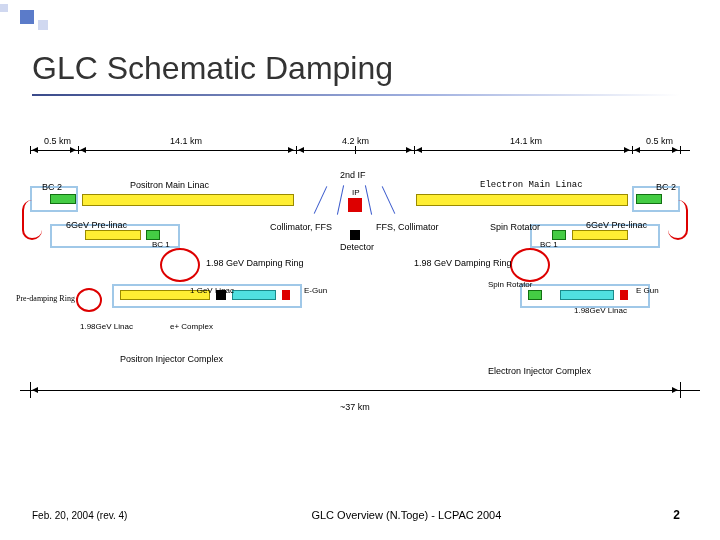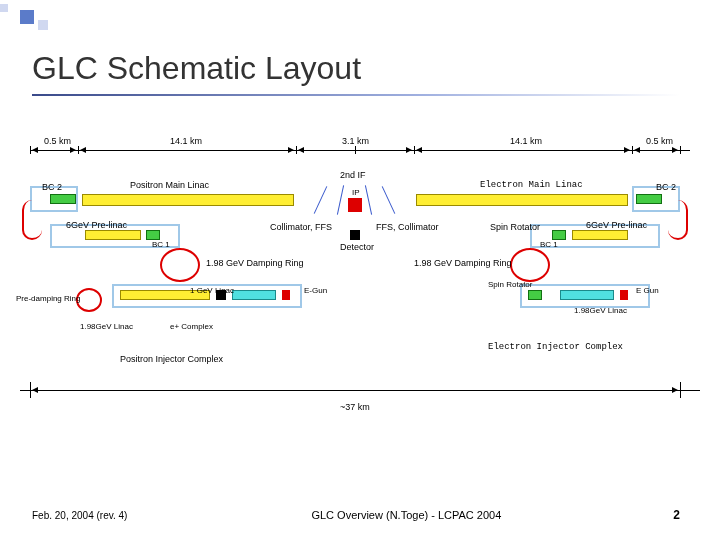--- a/index.html
+++ b/index.html
@@ -70,21 +70,21 @@
 </style>
 </head>
 <body>
 
 <div class="deco">
   <div class="sq1"></div>
     <div class="sq2"></div>
     <div class="sq3"></div>
 </div>
 
-<div class="title">GLC Schematic Layout</div>
+<div class="title">GLC Schematic Damping</div>
 <div class="title-underline"></div>
 
 <div class="diagram">
 
   <div class="ruler-line" style="top:20px; left:10px; width:660px;"></div>
   <div class="ruler-tick" style="top:16px; left:10px;"></div>
   <div class="ruler-tick" style="top:16px; left:58px;"></div>
   <div class="ruler-tick" style="top:16px; left:276px;"></div>
   <div class="ruler-tick" style="top:16px; left:335px;"></div>
   <div class="ruler-tick" style="top:16px; left:394px;"></div>
@@ -96,21 +96,21 @@
   <div class="arrow-r" style="top:17px; left:268px;"></div>
   <div class="arrow-l" style="top:17px; left:278px;"></div>
   <div class="arrow-r" style="top:17px; left:386px;"></div>
   <div class="arrow-l" style="top:17px; left:396px;"></div>
   <div class="arrow-r" style="top:17px; left:604px;"></div>
   <div class="arrow-l" style="top:17px; left:614px;"></div>
   <div class="arrow-r" style="top:17px; left:652px;"></div>
 
   <div class="label" style="top:6px; left:24px;">0.5 km</div>
   <div class="label" style="top:6px; left:150px;">14.1 km</div>
-  <div class="label" style="top:6px; left:322px;">3.1 km</div>
+  <div class="label" style="top:6px; left:322px;">4.2 km</div>
   <div class="label" style="top:6px; left:490px;">14.1 km</div>
   <div class="label" style="top:6px; left:626px;">0.5 km</div>
 
   <div class="label" style="top:40px; left:320px;">2nd IF</div>
 
   <div class="main-linac" style="top:64px; left:62px; width:212px;"></div>
   <div class="main-linac" style="top:64px; left:396px; width:212px;"></div>
   <div class="label" style="top:50px; left:110px;">Positron Main Linac</div>
   <div class="label" style="top:50px; left:460px;font-family:Liberation Mono, monospace;">Electron Main Linac</div>
 
@@ -159,34 +159,34 @@
 
   <div class="bluebox" style="top:154px; left:92px; width:190px; height:24px;"></div>
   <div class="main-linac" style="top:160px; left:100px; width:90px; height:10px;"></div>
   <div class="blackbox" style="top:160px; left:196px; width:10px; height:10px;"></div>
   <div class="cyanbox" style="top:160px; left:212px; width:44px; height:10px;"></div>
   <div class="redbox" style="top:160px; left:262px; width:8px; height:10px;"></div>
   <div class="label" style="top:156px; left:170px; font-size:8px;">1 GeV Linac</div>
   <div class="label" style="top:156px; left:284px; font-size:8px;">E-Gun</div>
 
   <div class="ring" style="top:158px; left:56px; width:26px; height:24px;"></div>
-  <div class="label" style="top:164px; left:-4px; font-size:8px;">Pre-damping Ring</div>
+  <div class="label" style="top:164px; left:-4px; font-size:8px;font-family:Liberation Serif, serif;">Pre-damping Ring</div>
   <div class="label" style="top:192px; left:60px; font-size:8px;">1.98GeV Linac</div>
   <div class="label" style="top:192px; left:150px; font-size:8px;">e+ Complex</div>
 
   <div class="bluebox" style="top:154px; left:500px; width:130px; height:24px;"></div>
   <div class="greenbox" style="top:160px; left:508px; width:14px; height:10px;"></div>
   <div class="cyanbox" style="top:160px; left:540px; width:54px; height:10px;"></div>
   <div class="redbox" style="top:160px; left:600px; width:8px; height:10px;"></div>
   <div class="label" style="top:150px; left:468px; font-size:8px;">Spin Rotator</div>
   <div class="label" style="top:156px; left:616px; font-size:8px;">E Gun</div>
   <div class="label" style="top:176px; left:554px; font-size:8px;">1.98GeV Linac</div>
 
   <div class="label" style="top:224px; left:100px;">Positron Injector Complex</div>
-  <div class="label" style="top:212px; left:468px;font-family:Liberation Mono, monospace;">Electron Injector Complex</div>
+  <div class="label" style="top:236px; left:468px;">Electron Injector Complex</div>
 
   <div class="total-bar" style="top:260px;"></div>
   <div class="ruler-tick" style="top:252px; left:10px; height:16px;"></div>
   <div class="ruler-tick" style="top:252px; left:660px; height:16px;"></div>
   <div class="arrow-l" style="top:257px; left:12px;"></div>
   <div class="arrow-r" style="top:257px; left:652px;"></div>
   <div class="label" style="top:272px; left:320px;">~37 km</div>
 
 </div>
 

